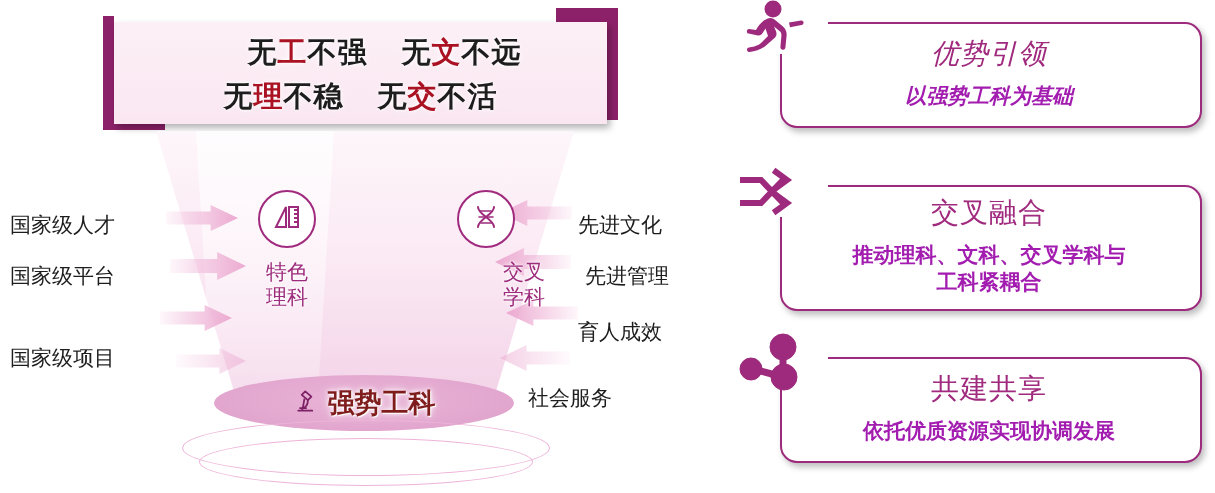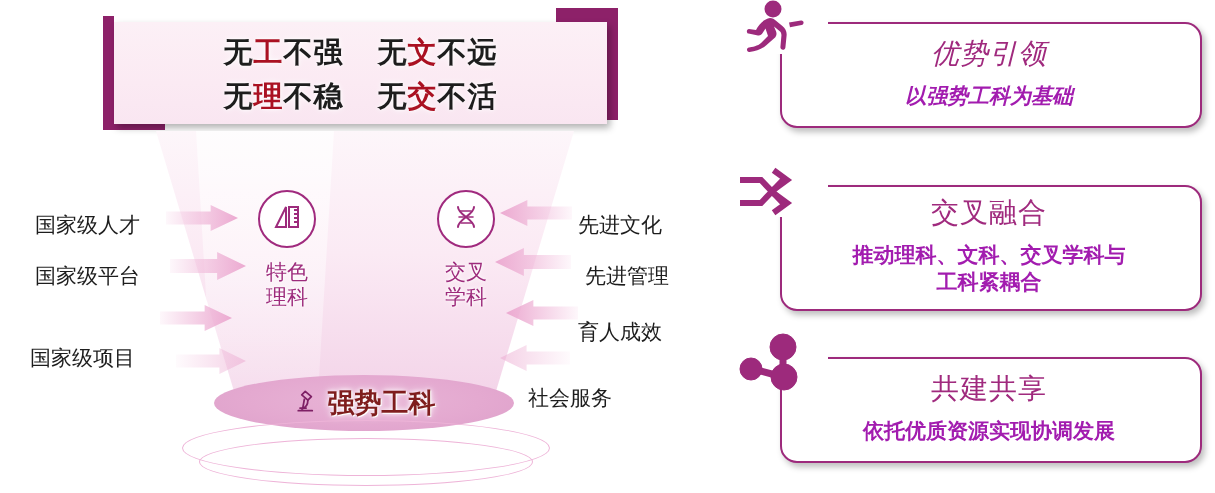--- a/index.html
+++ b/index.html
@@ -24,62 +24,62 @@
     position:absolute;left:11px;top:14px;width:493px;height:102px;
     background:linear-gradient(180deg,#fcf0f6 0%,#fbeaf3 60%,#f9e6f1 100%);
     box-shadow:3px 4px 7px rgba(0,0,0,.30);
   }
   .banner-line{
     position:absolute;width:100%;text-align:center;
     font-size:29px;font-weight:bold;color:#1d1d1d;
     letter-spacing:1px;white-space:nowrap;
     text-shadow:0 0 3px #ffffff,0 0 6px #ffffff;
   }
-  #banner-line-1{top:11px;}
+  #banner-line-1{top:11px;padding-left:24px;}
   #banner-line-2{top:55px;}
   .banner-gap{display:inline-block;width:34px;}
   .hl{color:#aa1122;}
 
   
   #funnel{
     position:absolute;left:156px;top:131px;width:418px;height:272px;
     background:linear-gradient(180deg,#fdf6fa 0%,#fbeaf4 45%,#f3d3e8 100%);
     clip-path:polygon(0% 0%,100% 0%,80.5% 100%,19.5% 100%);
   }
   #funnel-beam{
     position:absolute;left:196px;top:131px;width:138px;height:272px;
     background:linear-gradient(180deg,rgba(255,255,255,.75) 0%,rgba(255,255,255,.18) 100%);
     clip-path:polygon(0% 0%,100% 0%,88% 100%,12% 100%);
   }
 
   
   .disc{position:absolute;width:118px;text-align:center;}
   #disc-0{left:228px;top:190px;}
   #disc-1{left:330px;top:190px;}
-  #disc-2{left:407px;top:190px;}
+  #disc-2{left:427px;top:190px;text-align:right;}
   .disc-circle{
     width:54px;height:54px;border-radius:50%;
     border:2px solid #a02a7e;background:#ffffff;
     margin:0 auto;display:flex;align-items:center;justify-content:center;
   }
   .disc-label{
     margin-top:11px;font-size:21px;line-height:25px;color:#9d2b7c;
     text-shadow:0 0 3px #fff,0 0 5px #fff;white-space:pre-line;
   }
   .ar{position:absolute;clip-path:polygon(0% 25%,62% 25%,62% 0%,100% 50%,62% 100%,62% 75%,0% 75%);
       background:linear-gradient(90deg,rgba(250,225,240,.25),rgba(236,170,209,1));}
   .al{position:absolute;clip-path:polygon(100% 25%,38% 25%,38% 0%,0% 50%,38% 100%,38% 75%,100% 75%);
       background:linear-gradient(270deg,rgba(250,225,240,.25),rgba(236,170,209,1));}
 
   
   .side-label{
     position:absolute;font-size:21px;color:#1d1d1d;white-space:nowrap;
     text-shadow:0 0 3px #fff,0 0 5px #fff;
   }
-  .side-left{text-align:center;}
+  .side-left{text-align:left;}
 
   
   #base-ellipse{
     position:absolute;left:214px;top:375px;width:300px;height:56px;border-radius:50%;
     background:radial-gradient(ellipse at 50% 45%,#e8b4d6 0%,#e4a9d0 55%,#dda0ca 100%);
   }
   #base-text{
     position:absolute;left:214px;top:375px;width:300px;height:56px;
     display:flex;align-items:center;justify-content:center;gap:7px;
   }

